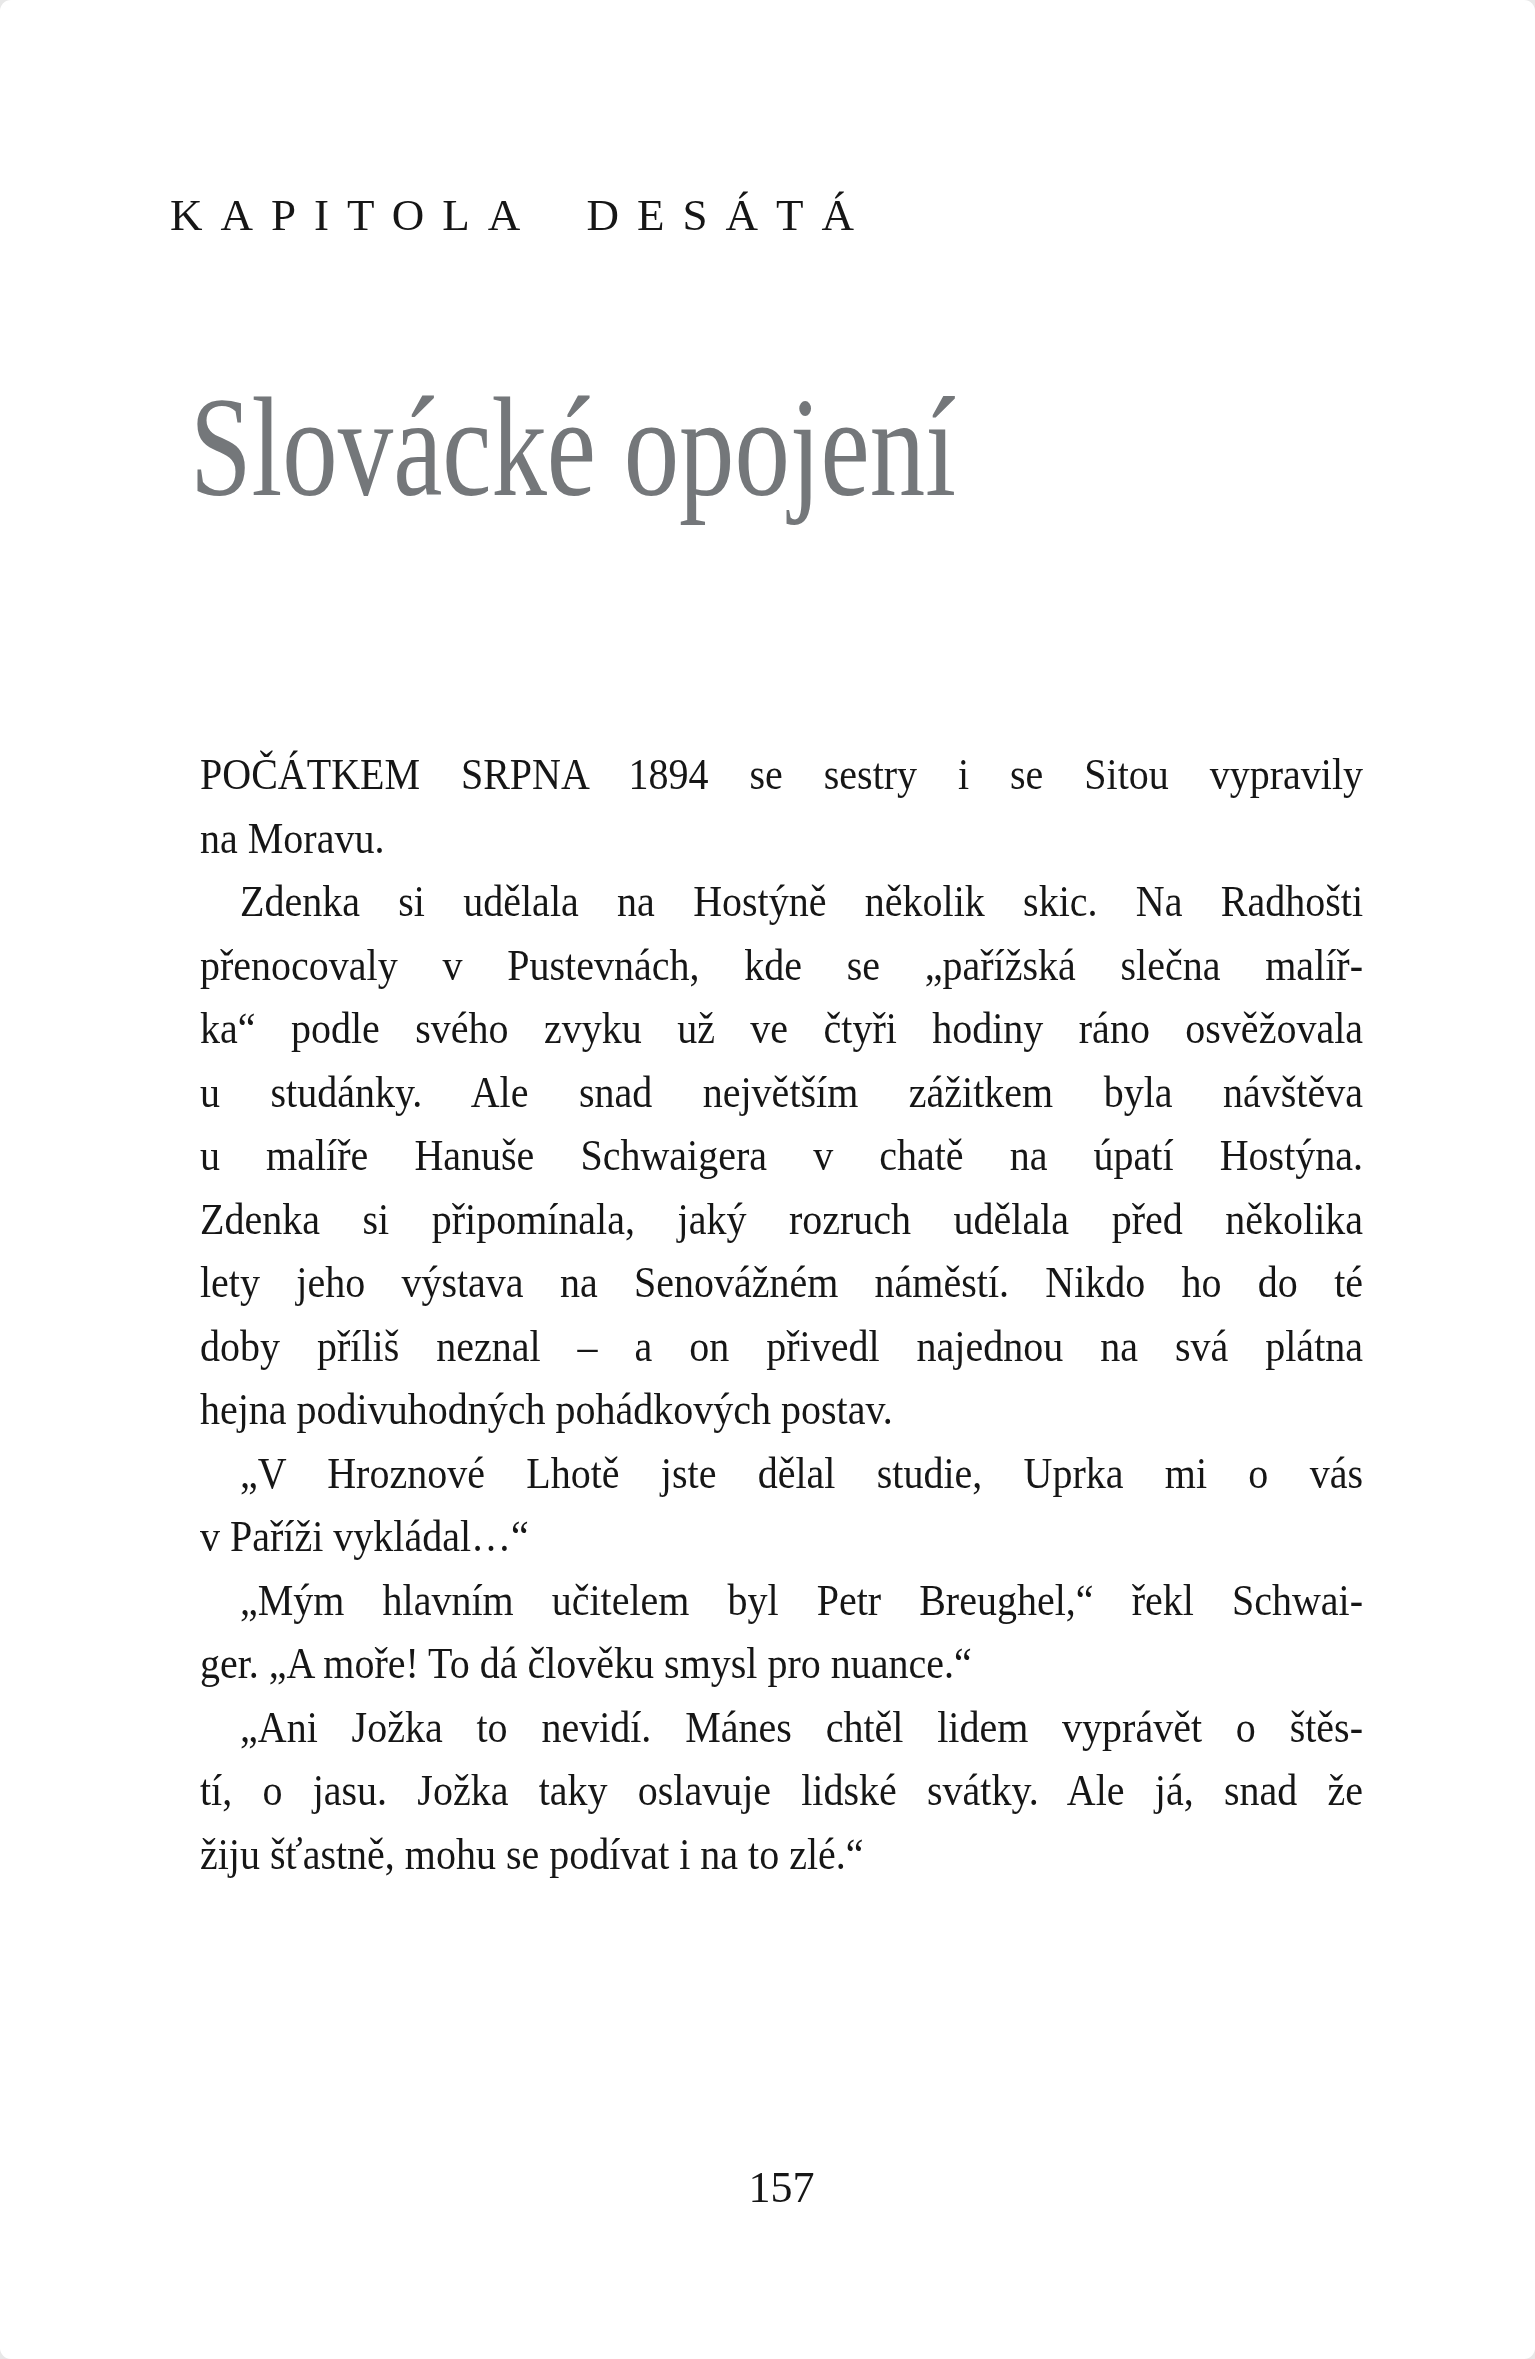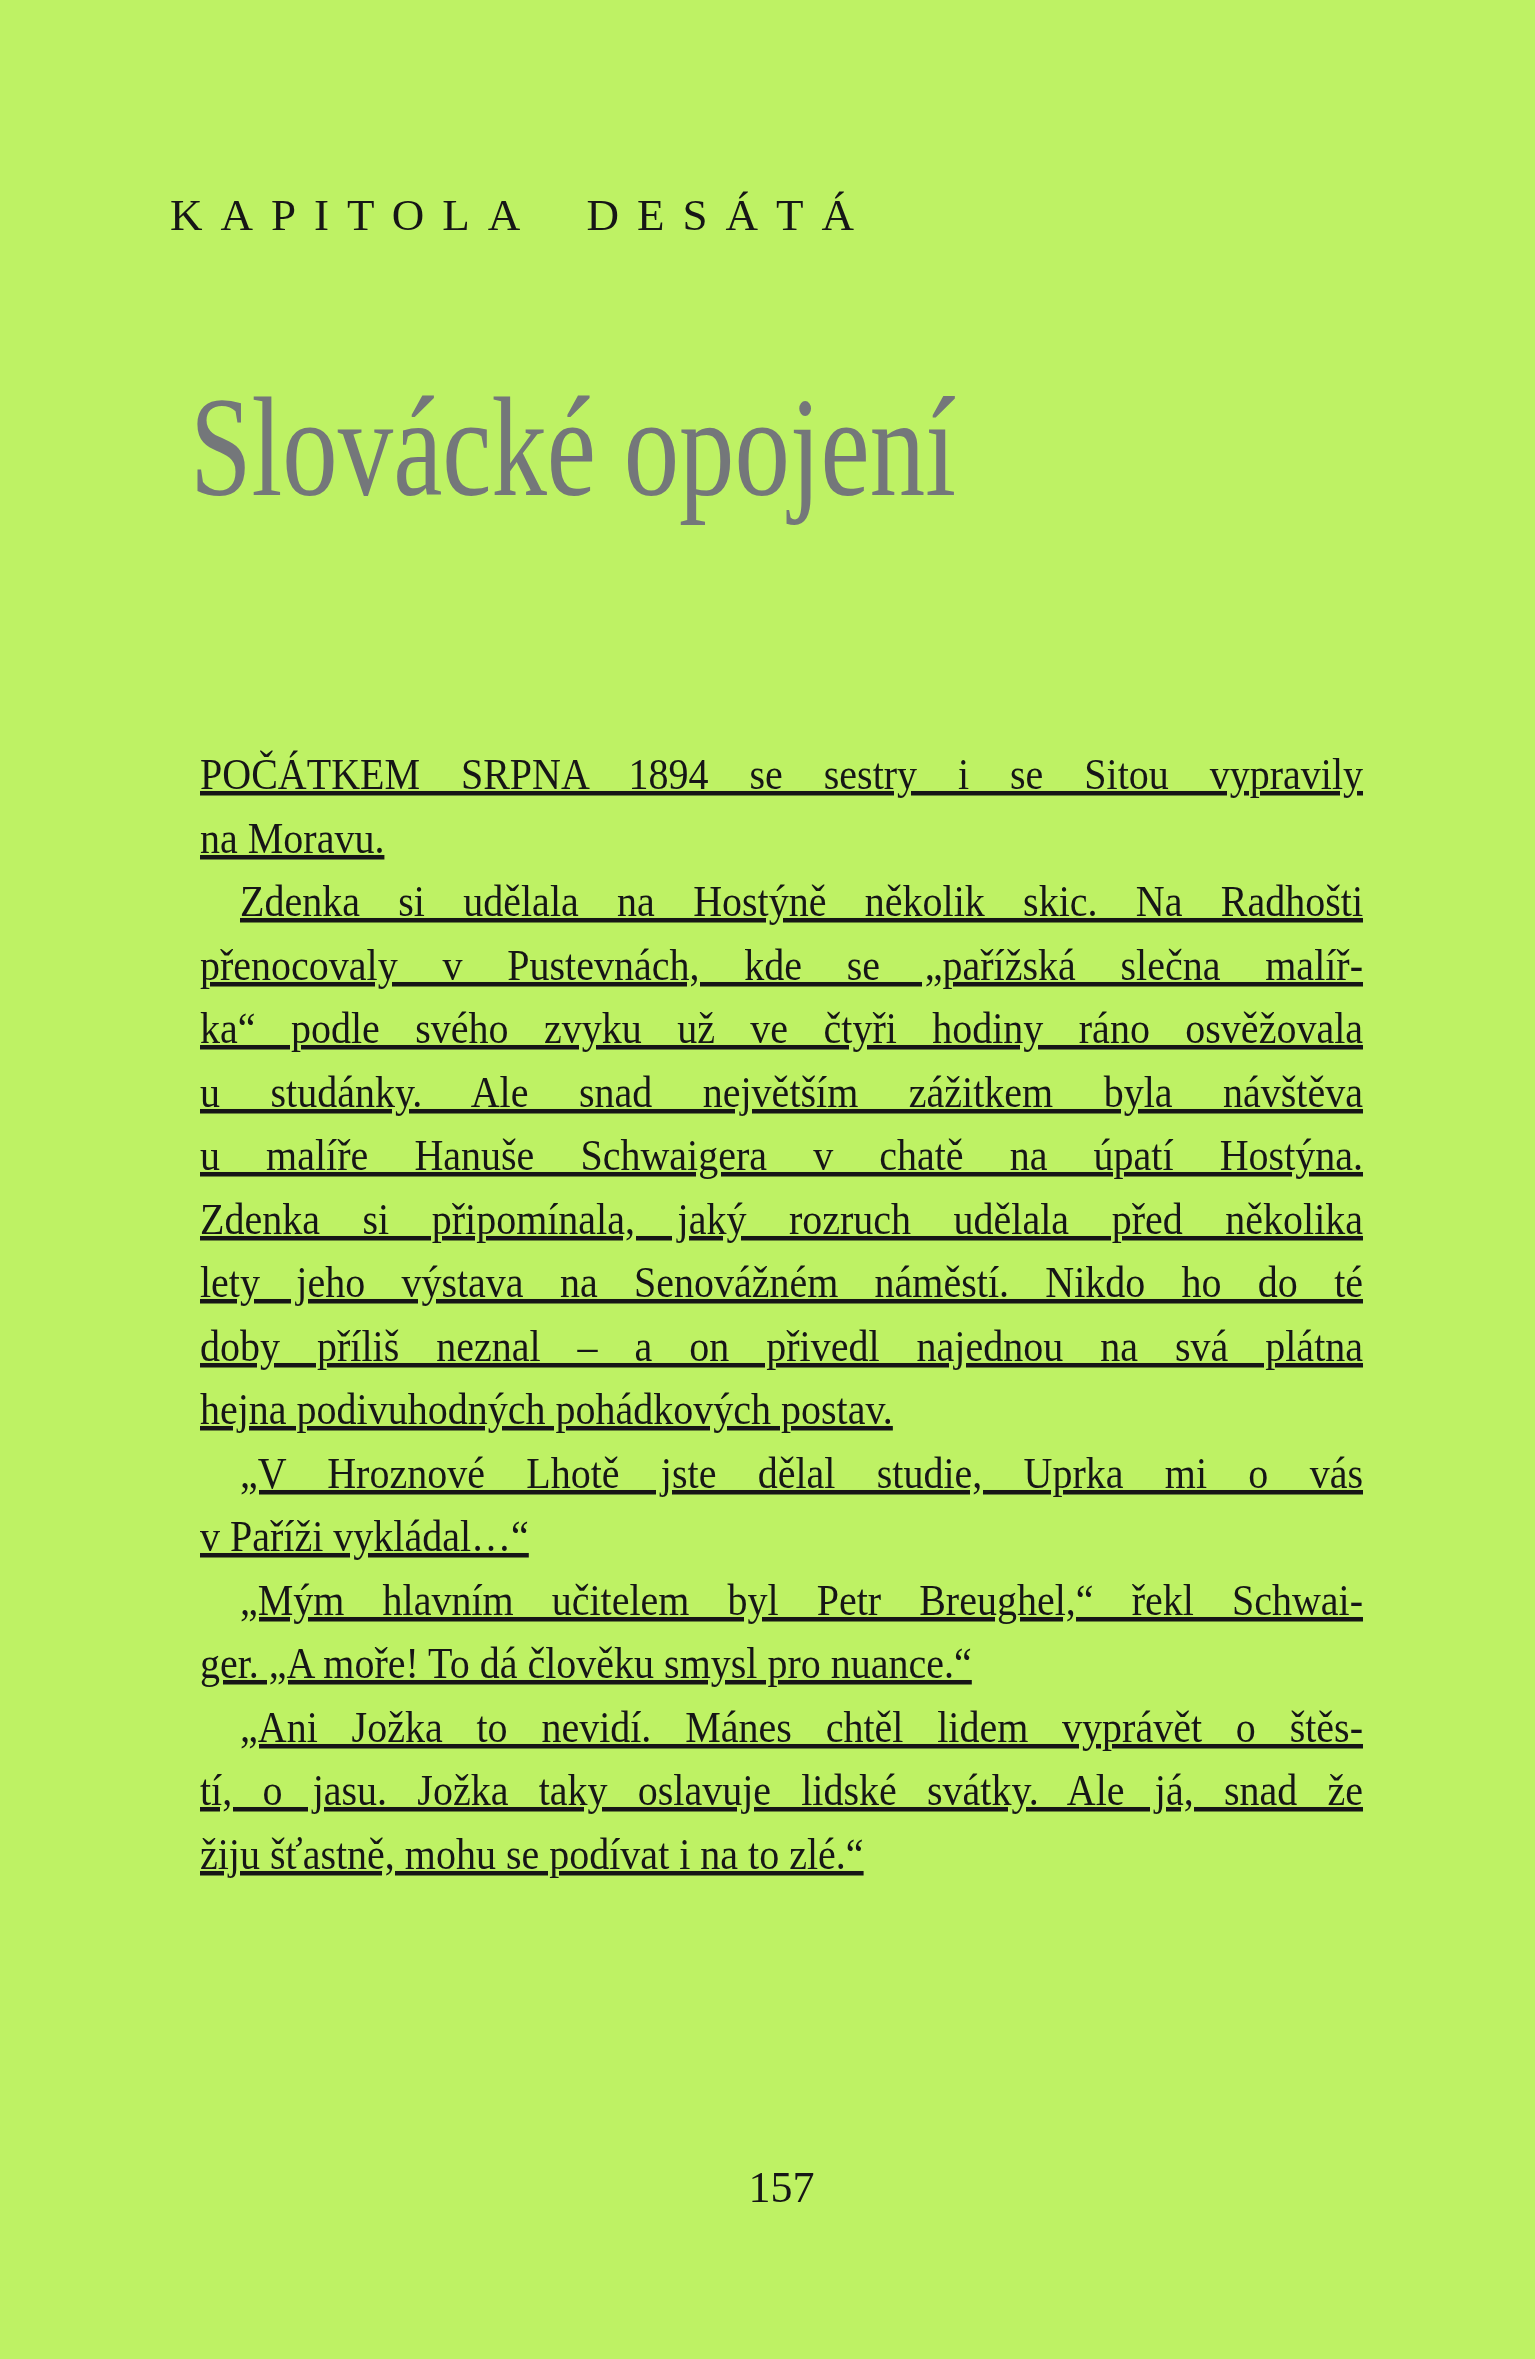--- a/index.html
+++ b/index.html
@@ -35,21 +35,21 @@
   }
   .body-text {
     position: absolute;
     left: 200px;
     top: 742px;
     width: 1163px;
     font-size: 40px;
     line-height: 63.5px;
     color: #161616;
   }
-  .para { margin: 0; text-decoration: underline; }
+  .para { margin: 0; }
   .line {
     text-align: justify;
     text-align-last: justify;
     transform: scaleY(1.13);
     transform-origin: 0 50%;
     white-space: nowrap;
   }
   .line.last { text-align-last: left; }
   .line.indent { text-indent: 40px; }
   .seg.italic { font-style: italic; }
@@ -60,21 +60,21 @@
     width: 1163px;
     text-align: center;
     font-size: 44px;
     line-height: 1;
     color: #161616;
   }
 </style>
 </head>
 <body>
 
-<div class="page" style="background: #bef264;">
+<div class="page" style="background: #ffffff; border-radius: 11px;">
   <div class="chapter-heading" style="color: rgb(22, 22, 22);">KAPITOLA DESÁTÁ</div>
 
   <div class="book-title" style="color: rgb(116, 119, 122);">Slovácké opojení</div>
 
   <div class="body-text" style="color: rgb(22, 22, 22);">
       <div class="para">
         <div class="line"><span class="seg">POČÁTKEM SRPNA 1894 se sestry i se Sitou vypravily</span></div>
         <div class="line last"><span class="seg">na Moravu.</span></div>
       </div>
       <div class="para">

